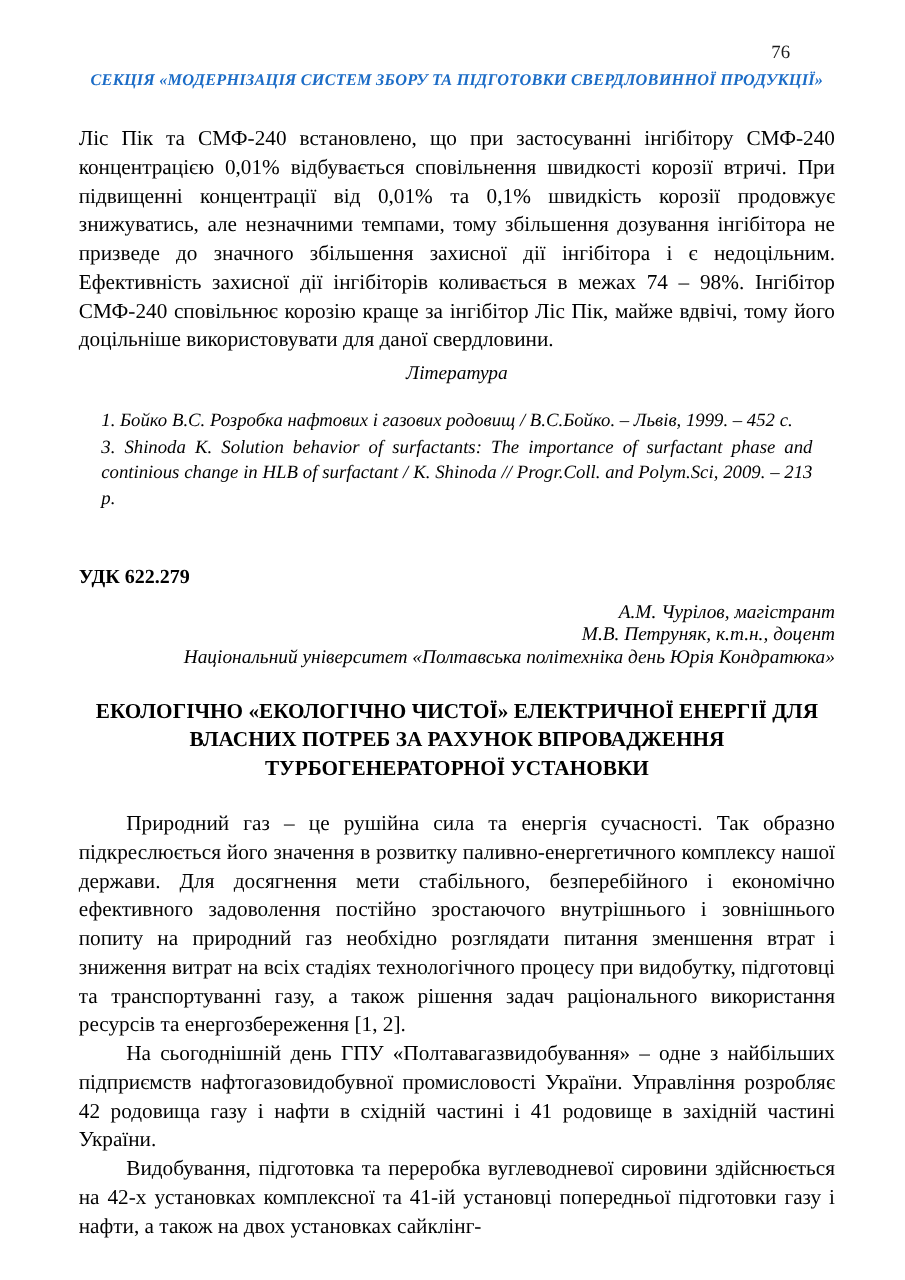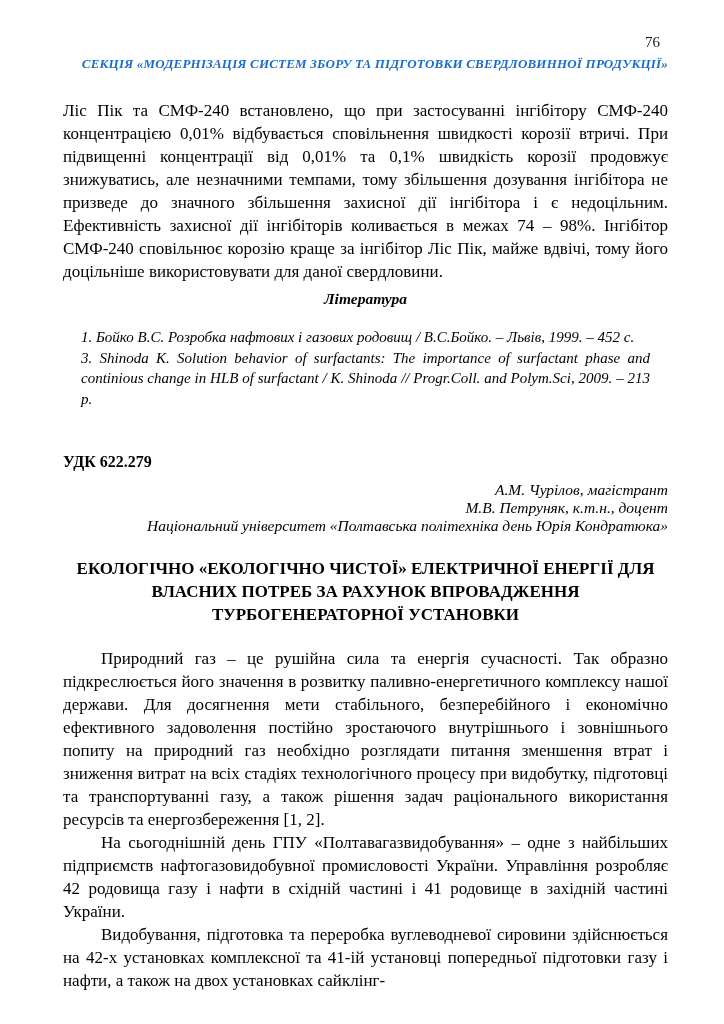--- a/index.html
+++ b/index.html
@@ -15,27 +15,27 @@
     background: #ffffff;
     box-sizing: border-box;
     padding: 30px 56px 0 63px;
     font-family: "Liberation Serif", "DejaVu Serif", serif;
     color: #000000;
     overflow: hidden;
   }
   .page-number {
     position: absolute;
     top: 34px;
-    right: 64px;
+    right: 92px;
     font-size: 15px;
     color: #1a1a1a;
   }
   .section-header {
     margin-top: 26px;
-    text-align: right;
+    text-align: center;
     font-weight: bold;
     font-style: italic;
     font-size: 13px;
     letter-spacing: 0.2px;
     color: #1b6cc7;
   }
   .body-text {
     font-size: 17px;
     line-height: 23px;
     text-align: justify;
@@ -43,21 +43,20 @@
   .continuation {
     margin: 27px 0 0 0;
     text-indent: 0;
   }
   .literature-heading {
     margin-top: 5px;
     text-align: center;
     font-style: italic;
     font-size: 15.5px;
     line-height: 21px;
-    font-weight: bold;
   }
   .references {
     margin: 18px;
     font-family: Liberation Serif, serif;
   }
   .reference-item {
     margin: 0;
     font-style: italic;
     font-size: 15px;
     line-height: 20.5px;

